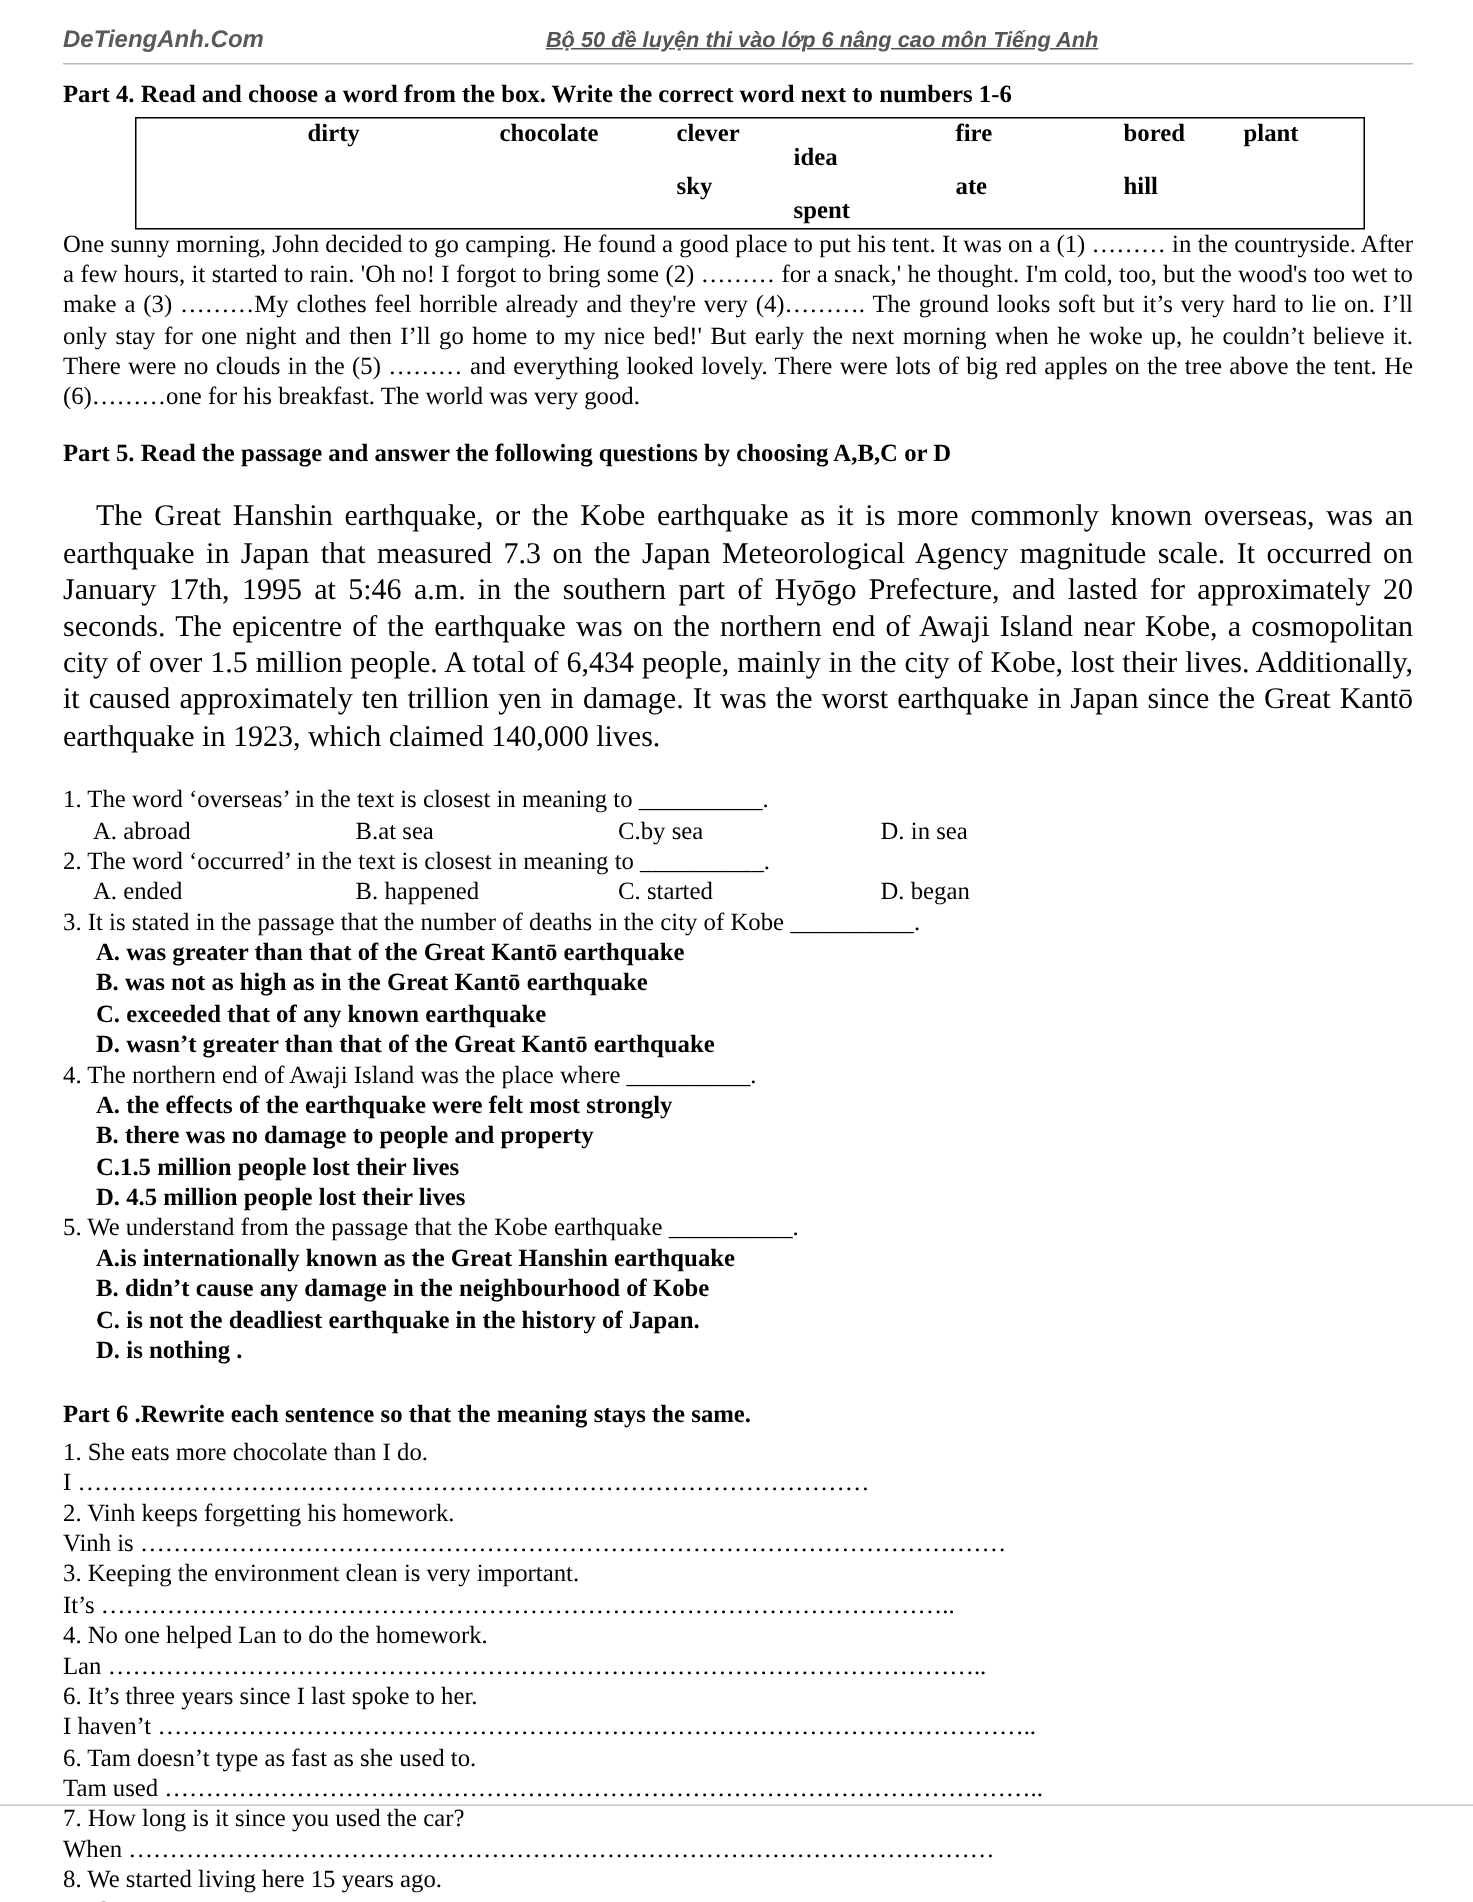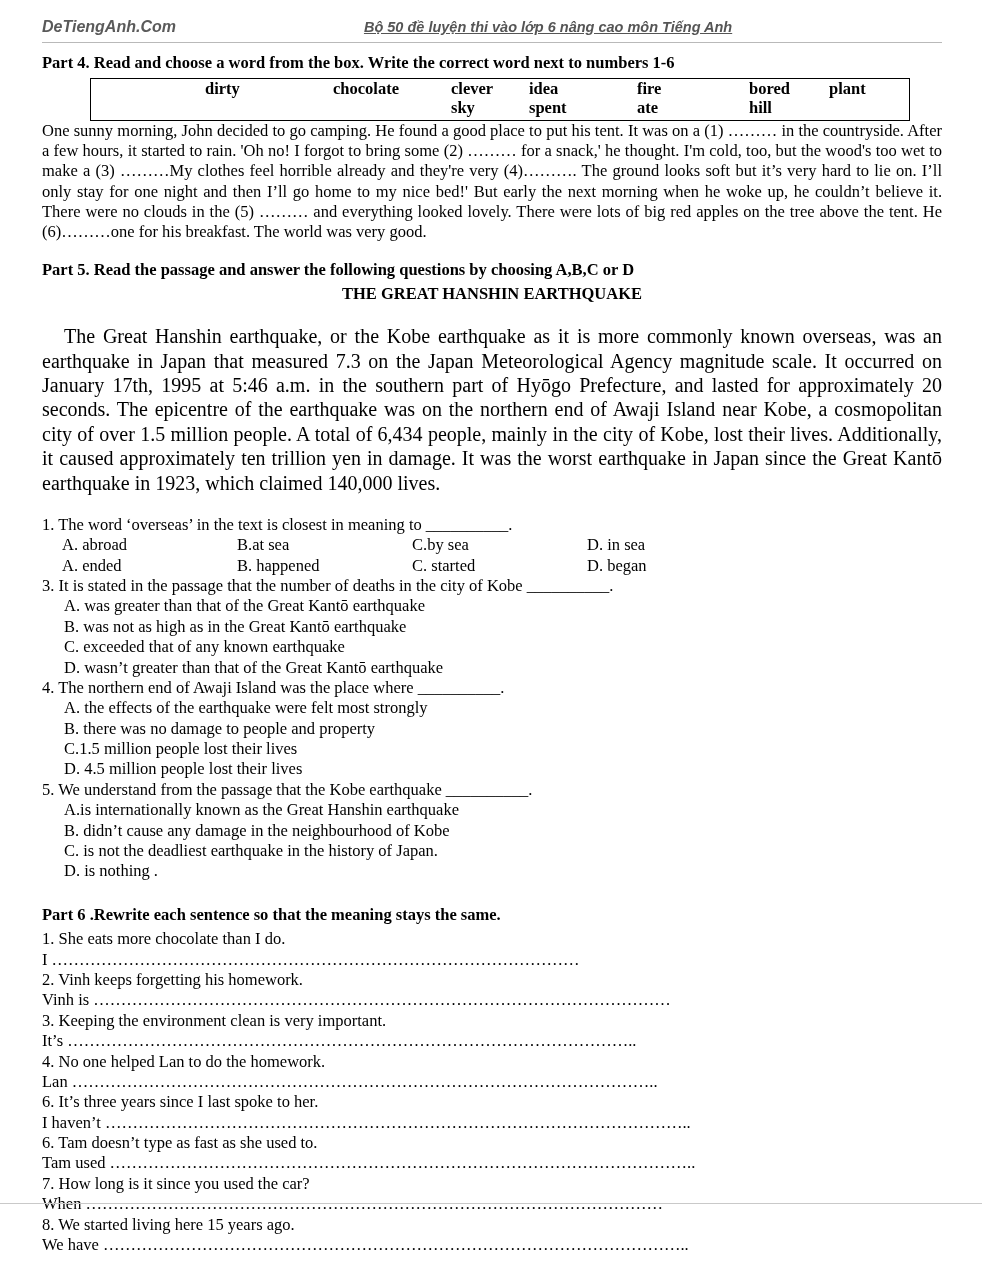--- a/index.html
+++ b/index.html
@@ -78,21 +78,21 @@
     font-size: 16.5px;
     line-height: 1.15;
     justify-content: flex-end;
   }
   .word-row span {
     display: inline-block;
   }
   .w1 { width: 128px; padding-left: 10px; }
   .w2 { width: 118px; }
   .w3 { width: 78px; }
-  .w4 { width: 108px; }
+  .w4 { width: 108px; margin-top: 16px; }
   .w5 { width: 112px; }
   .w6 { width: 80px; }
   .w7 { width: 80px; }
   .passage {
   }
   .passage p {
     margin: 0;
     font-size: 16.5px;
     line-height: 1.235;
     text-align: justify;
@@ -118,20 +118,21 @@
   }
   .opt-a { width: 175px; }
   .opt-b { width: 175px; }
   .opt-c { width: 175px; }
   .opt-d { }
   .optline {
     font-size: 16.5px;
     line-height: 1.235;
     margin: 0;
     padding-left: 22px;
+    font-weight: bold;
   }
   .rw-q {
     font-size: 16.5px;
     line-height: 1.235;
     margin: 0;
   }
   .rw-a {
     font-size: 16.5px;
     line-height: 1.235;
     margin: 0;
@@ -182,31 +183,31 @@
     </div>
   </div>
 
   <div class="passage">
     <p class="body-text">One sunny morning, John decided to go camping. He found a good place to put his tent. It was on a (1) ……… in the countryside. After a few hours, it started to rain. 'Oh no! I forgot to bring some (2) ………  for a snack,' he thought. I'm cold, too, but the wood's too wet to make a (3) ………My clothes feel horrible already and they're very (4)………. The ground looks soft but it’s very hard to lie on. I’ll only stay for one night and then I’ll go home to my nice bed!' But early the next morning when he woke up, he couldn’t believe it. There were no clouds in the (5) ……… and everything looked lovely. There were lots of big red apples on the tree above the tent. He (6)………one for his breakfast. The world was very good.</p>
   </div>
 
   <div class="spacer-sm"></div>
 
   <div class="part-heading">Part 5. Read the passage and answer the following questions by choosing A,B,C or D</div>
-  <p class="centered-title">THE GREAT HANSHIN EARTHQUAKE</p>
   <p class="body-text indent">The Great Hanshin earthquake, or the Kobe earthquake as it is more commonly known overseas, was an earthquake in Japan that measured 7.3 on the Japan Meteorological Agency magnitude scale. It occurred on January 17th, 1995 at 5:46 a.m. in the southern part of Hyōgo Prefecture, and lasted for approximately 20 seconds. The epicentre of the earthquake was on the northern end of Awaji Island near Kobe, a cosmopolitan city of over 1.5 million people. A total of 6,434 people, mainly in the city of Kobe, lost their lives. Additionally, it caused approximately ten trillion yen in damage. It was the worst earthquake in Japan since the Great Kantō earthquake in 1923, which claimed 140,000 lives.</p>
 
   <p class="q">1. The word ‘overseas’ in the text is closest in meaning to __________.</p>
   <div class="opts">
     <span class="opt-a">A. abroad</span>
     <span class="opt-b">B.at sea</span>
     <span class="opt-c">C.by sea</span>
     <span class="opt-d">D. in sea</span>
   </div>
 
+  <p class="q">2. The word ‘occurred’ in the text is closest in meaning to __________.</p>
   <div class="opts">
     <span class="opt-a">A. ended</span>
     <span class="opt-b">B. happened</span>
     <span class="opt-c">C. started</span>
     <span class="opt-d">D. began</span>
   </div>
 
   <p class="q">3. It is stated in the passage that the number of deaths in the city of Kobe __________.</p>
   <p class="optline">A. was greater than that of the Great Kantō earthquake</p>
   <p class="optline">B. was not as high as in the Great Kantō earthquake</p>

